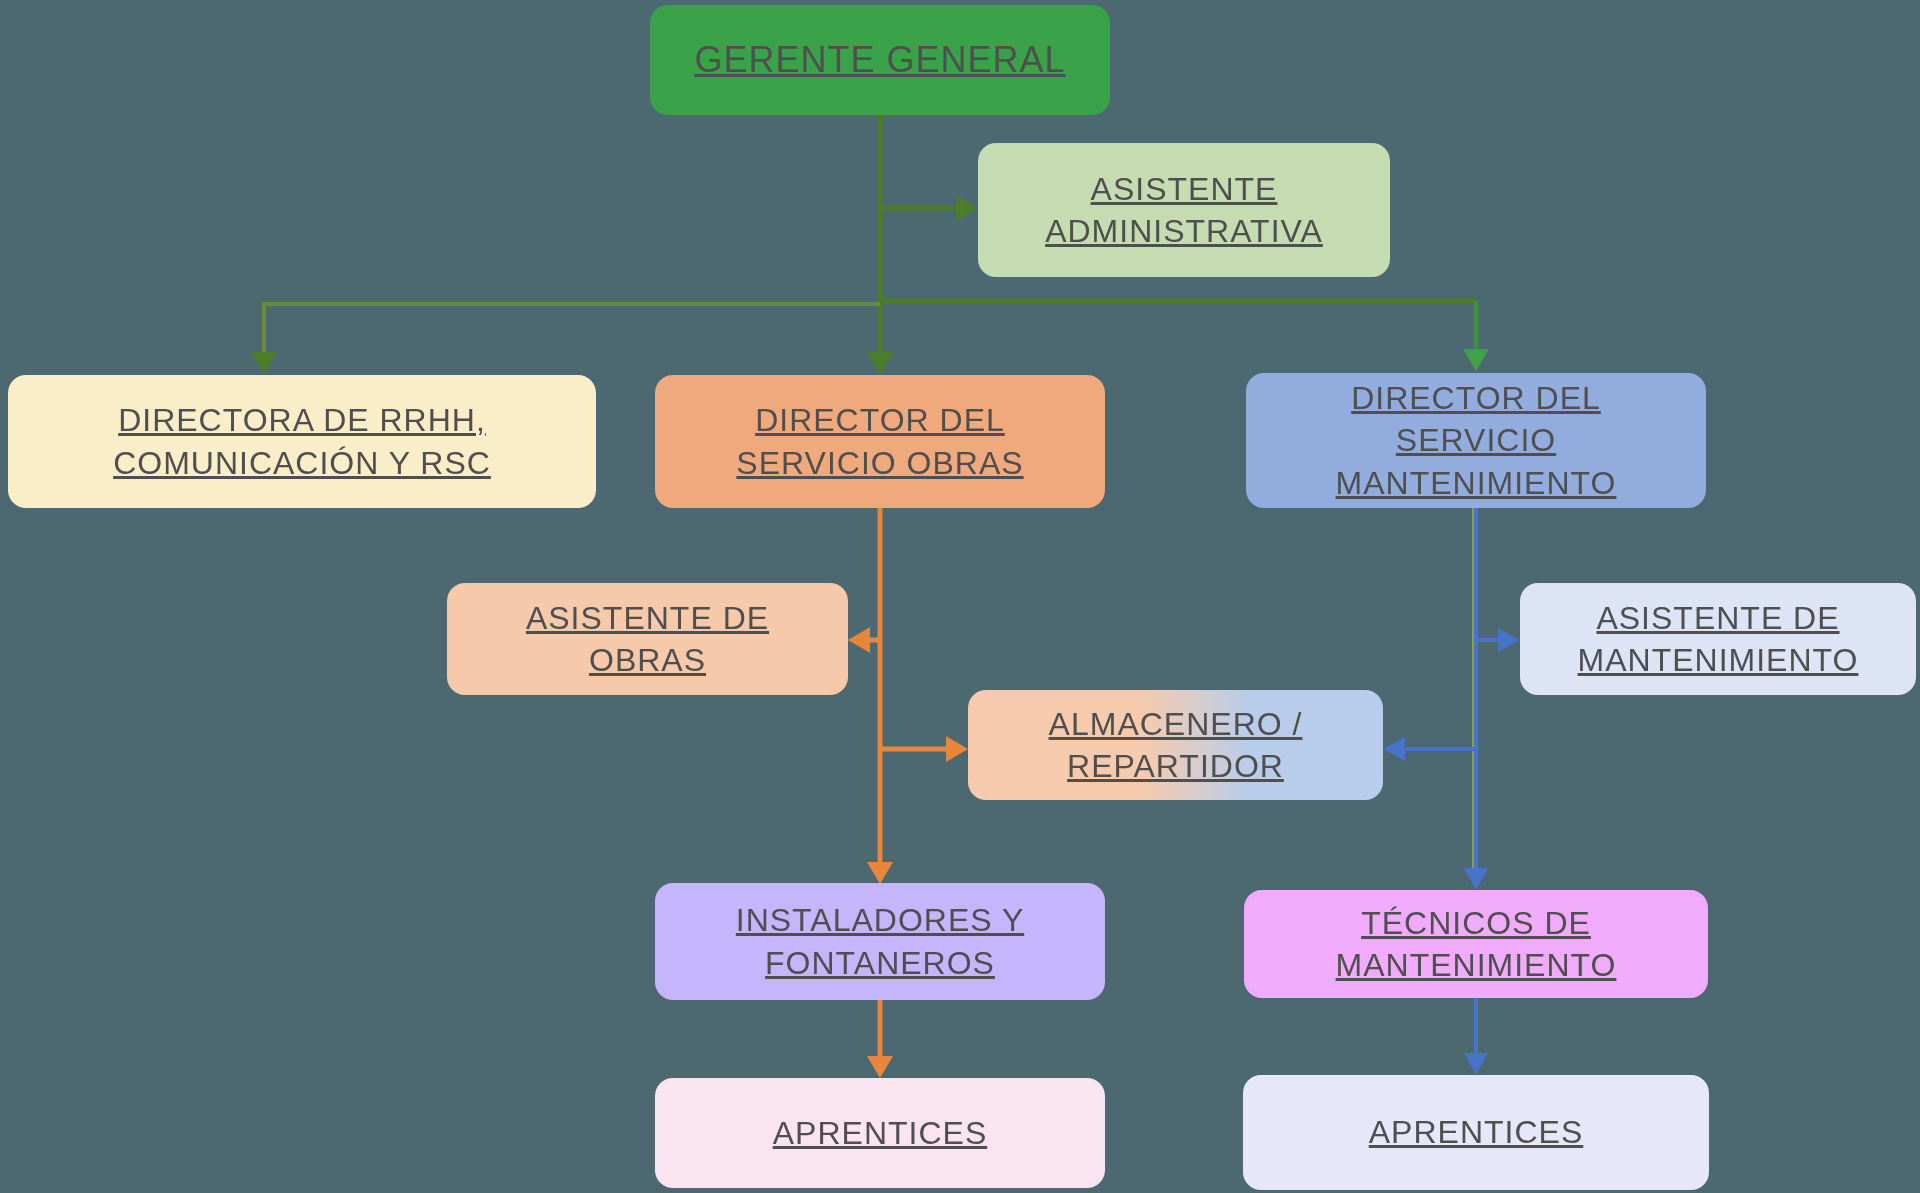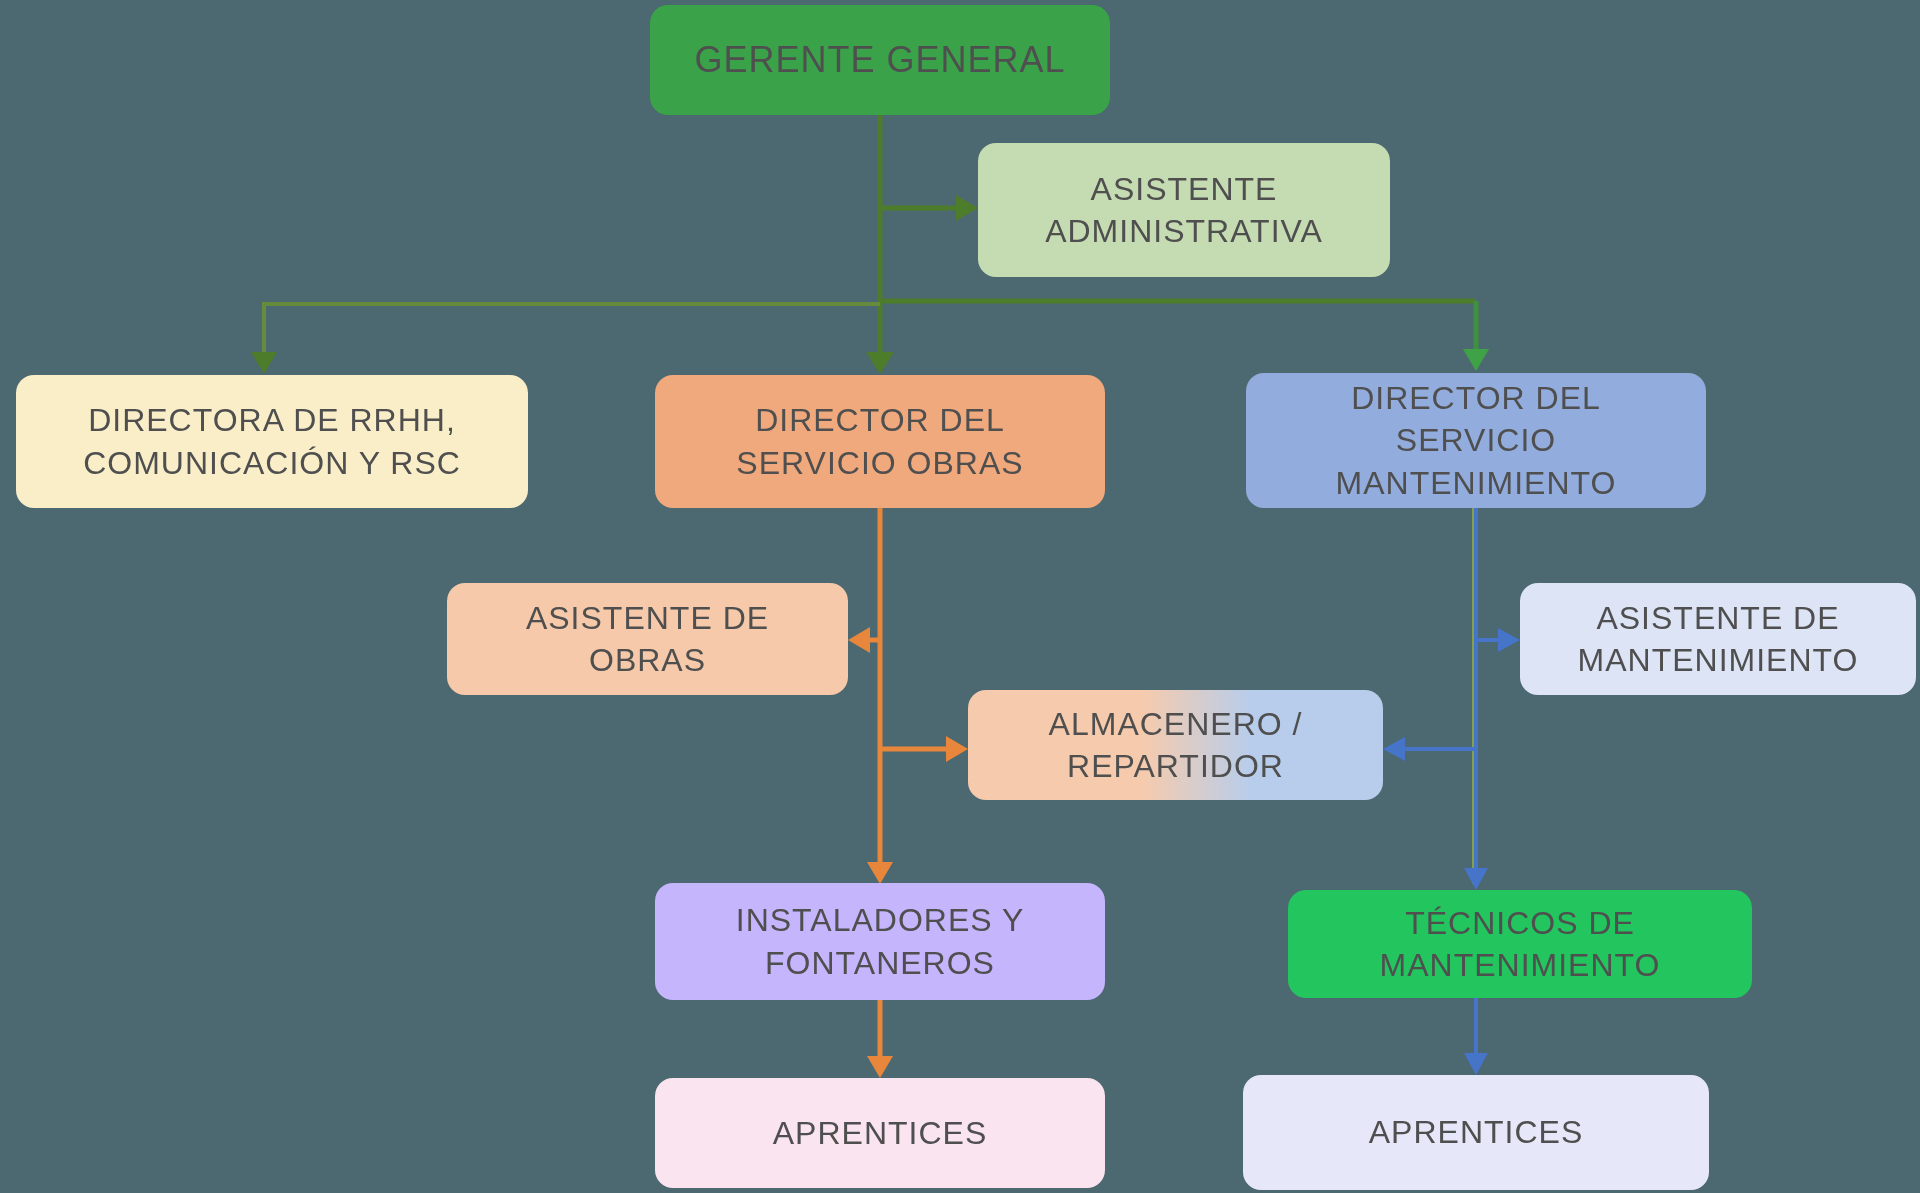--- a/index.html
+++ b/index.html
@@ -17,26 +17,27 @@
     text-align:center;
     box-sizing:border-box;
     padding:6px 18px;
   }
   .node .label{
     color:var(--text,#4f4f4f);
     font-size:32px;
     line-height:1.32;
     letter-spacing:1px;
     white-space:pre-line;
+    text-decoration:underline;
   }
   #n-gerente .label{font-size:36px;}
   
   #n-gerente      {left:650px; top:5px;    width:460px; height:110px;}
   #n-secretaria   {left:978px; top:143px;  width:412px; height:134px;}
-  #n-directora    {left:16px;   top:375px;  width:512px; height:133px;}
+  #n-directora    {left:8px;   top:375px;  width:588px; height:133px;}
   #n-obras        {left:655px; top:375px;  width:450px; height:133px;}
   #n-mantenimiento{left:1246px;top:373px;  width:460px; height:135px;}
   #n-asist-obras  {left:447px; top:583px;  width:401px; height:112px;}
   #n-almacenero   {left:968px; top:690px;  width:415px; height:110px;}
   #n-asist-mant   {left:1520px;top:583px;  width:396px; height:112px;}
   #n-instaladores {left:655px; top:883px;  width:450px; height:117px;}
   #n-aprentices-l {left:655px; top:1078px; width:450px; height:110px;}
   #n-tecnicos     {left:1244px;top:890px;  width:464px; height:108px;}
   #n-aprentices-r {left:1243px;top:1075px; width:466px; height:115px;}
 
@@ -133,21 +134,21 @@
 
   <div class="node" id="n-instaladores" style="background: #c4b5fd;">
     <span class="label">INSTALADORES Y
 FONTANEROS</span>
   </div>
 
   <div class="node" id="n-aprentices-l" style="background: rgb(250, 228, 240);">
     <span class="label">APRENTICES</span>
   </div>
 
-  <div class="node" id="n-tecnicos" style="background: #22c55e; margin-left: 44px;">
+  <div class="node" id="n-tecnicos" style="background: #f0abfc;">
     <span class="label">TÉCNICOS DE
 MANTENIMIENTO</span>
   </div>
 
   <div class="node" id="n-aprentices-r" style="background: rgb(230, 231, 248);">
     <span class="label">APRENTICES</span>
   </div>
 
 </div>
 

